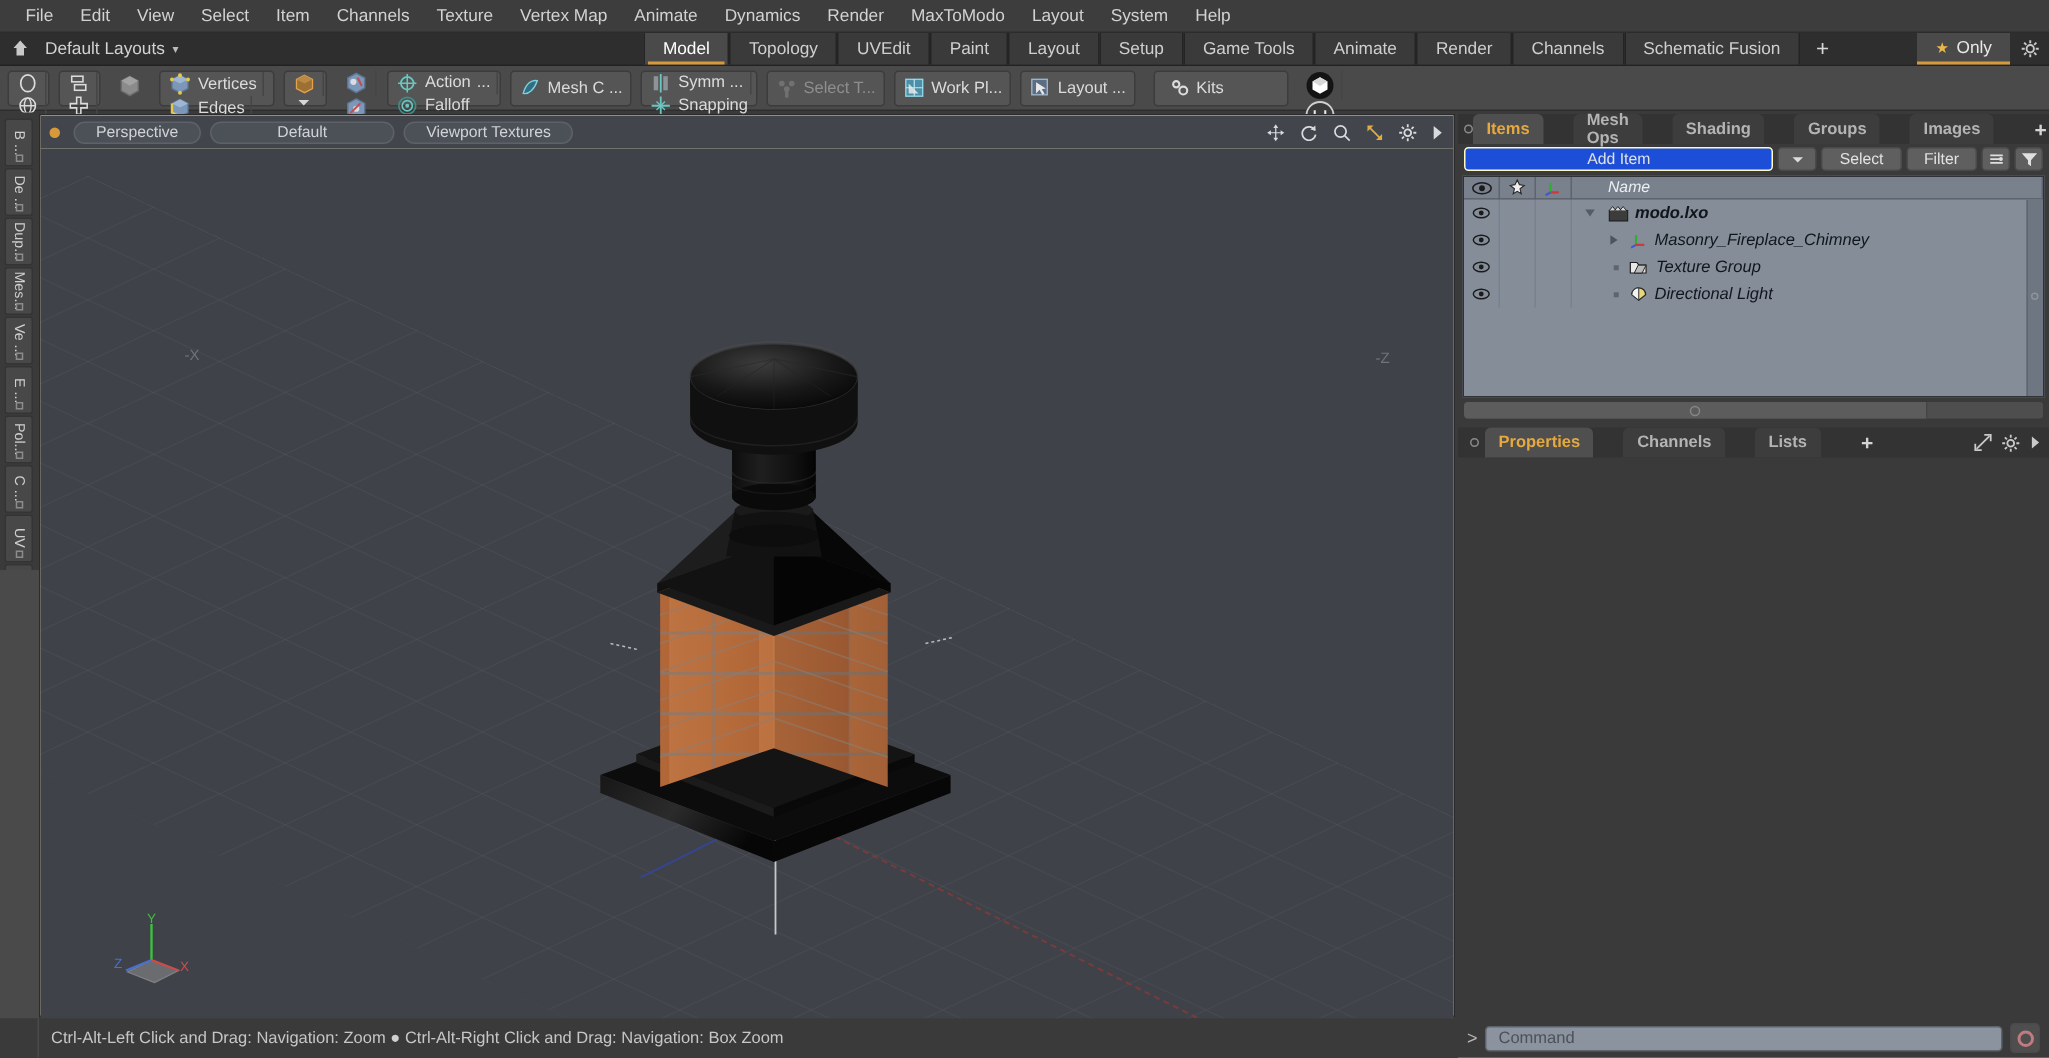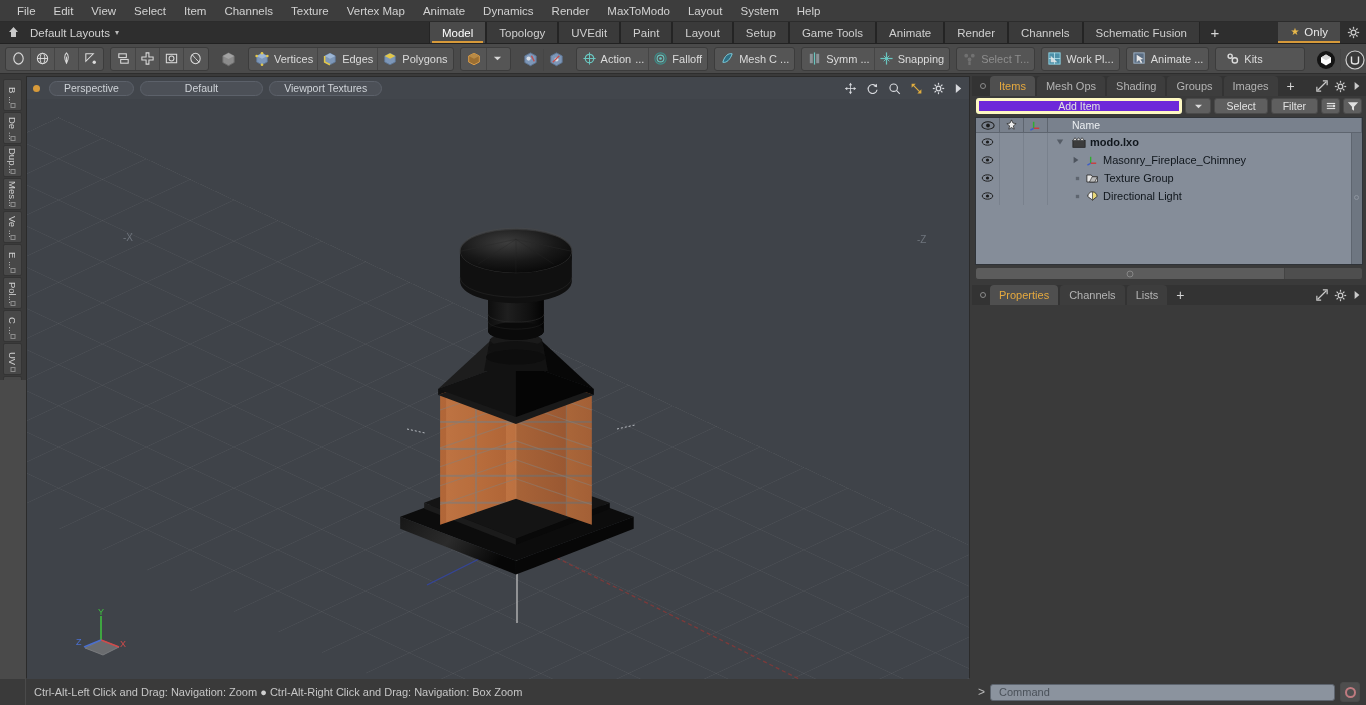--- a/index.html
+++ b/index.html
@@ -68,23 +68,23 @@
     color:#c9c9c9; font-size:13px;
   }
 
   
   .toolbar {
     position:absolute; left:0; top:44px; width:1366px; height:30px;
     background:#4a4a4a; display:flex; align-items:center; gap:0;
     padding:0 2px; border-bottom:1px solid #2e2e2e;
   }
   .tgrp {
-    display:flex; align-items:flex-end; height:24px;
+    display:flex; align-items:flex-start; height:24px;
     background:#555; border:1px solid #3c3c3c; border-radius:3px;
-    margin:0 3px; padding:0 1px;
+    margin:0 3px; padding:0 1px;flex-direction:column;
   }
   .tgrp.flat { background:transparent; border:none; }
   .tbtn {
     height:22px; min-width:22px; display:flex; align-items:center;
     justify-content:center; gap:4px; padding:0 4px;
     color:#dcdcdc; font-size:11px; white-space:nowrap;
     border-right:1px solid #454545;
   }
   .tbtn:last-child { border-right:none; }
   .tbtn.dim { color:#8e8e8e; }
@@ -175,56 +175,57 @@
   .ptabbar .pdot {
     width:14px; display:flex; align-items:center; justify-content:center;
   }
   .ptabbar .pdot i {
     display:block; width:6px; height:6px; border-radius:50%;
     border:1px solid #8a8a8a;
   }
   .ptab {
     padding:0 9px; display:flex; align-items:center; font-size:11px;
     color:#b4b4b4; background:#3d3d3d; border-radius:4px 4px 0 0;
-    margin-right:2px;
+    margin-right:20px;
+    font-weight:bold;
   }
   .ptab.active { background:#4f4f4f; color:#e5a93f; }
   .ptab.plus { background:transparent; color:#d4d4d4; font-size:14px; padding:0 7px; }
   .ptabbar .pright {
     margin-left:auto; display:flex; align-items:center; gap:6px;
     padding-right:5px; color:#cacaca;
   }
 
   .itembar {
     height:20px; background:#3a3a3a; display:flex; align-items:center;
     gap:3px; padding:2px 4px;
   }
   .btn-additem {
-    flex:1 1 auto; height:16px; background:#6d28d9; border:3px solid #fef9c3;
+    flex:1 1 auto; height:16px; background:#1d4ed8; border:1px solid #fef9c3;
     border-radius:3px; display:flex; align-items:center; justify-content:center;
     font-size:10.5px; color:#e2e2e2;
   }
   .btn-dd {
     width:26px; height:16px; background:#5f5f5f; border:1px solid #4a4a4a;
     border-radius:3px; display:flex; align-items:center; justify-content:center;
     color:#ddd; font-size:8px;
   }
   .btn-sm {
     height:16px; padding:0 11px; background:#5f5f5f; border:1px solid #4a4a4a;
     border-radius:3px; display:flex; align-items:center; justify-content:center;
     font-size:10.5px; color:#e2e2e2;
   }
   .btn-ic {
     width:19px; height:16px; background:#5f5f5f; border:1px solid #4a4a4a;
     border-radius:3px; display:flex; align-items:center; justify-content:center;
   }
 
   .itemlist {
     position:relative; margin:1px 3px 0 3px; height:148px;
-    background:#858d99; border:1px solid #2f3338;
+    background:#858d99; border:1px solid #2f3338;font-style:italic;
   }
   .il-head {
     height:15px; background:#79818d; display:flex; align-items:center;
     border-bottom:1px solid #5e656f;
   }
   .il-head .c { height:15px; display:flex; align-items:center; justify-content:center;
     border-right:1px solid #5e656f; }
   .c-eye { width:24px; }
   .c-add { width:24px; }
   .c-axis { width:24px; }
@@ -556,21 +557,21 @@
         <span class="lbl">Work Pl...</span>
       </div>
     </div>
 
     <div class="tgrp">
       <div class="tbtn">
         <svg width="15" height="15" viewBox="0 0 16 16">
             <rect x="2" y="2" width="11" height="11" fill="#5b6d82" stroke="#9fb4c9" stroke-width="1"></rect>
             <path d="M5 4 L5 12 L7.5 9.5 L9.5 13 L11 12 L9 9 L12 8.5 Z" fill="#e8e8e8"></path>
           </svg>
-        <span class="lbl">Animate ...</span>
+        <span class="lbl">Layout ...</span>
       </div>
     </div>
 
     <div class="sep"></div>
 
     <div class="tgrp">
       <div class="tbtn" style="min-width:86px; justify-content:flex-start; padding-left:8px;">
         <svg width="15" height="15" viewBox="0 0 16 16">
             <circle cx="5.5" cy="5.5" r="2.2" fill="none" stroke="#dcdcdc" stroke-width="1.5"></circle>
             <circle cx="10.5" cy="10" r="2.8" fill="none" stroke="#dcdcdc" stroke-width="1.5"></circle>

